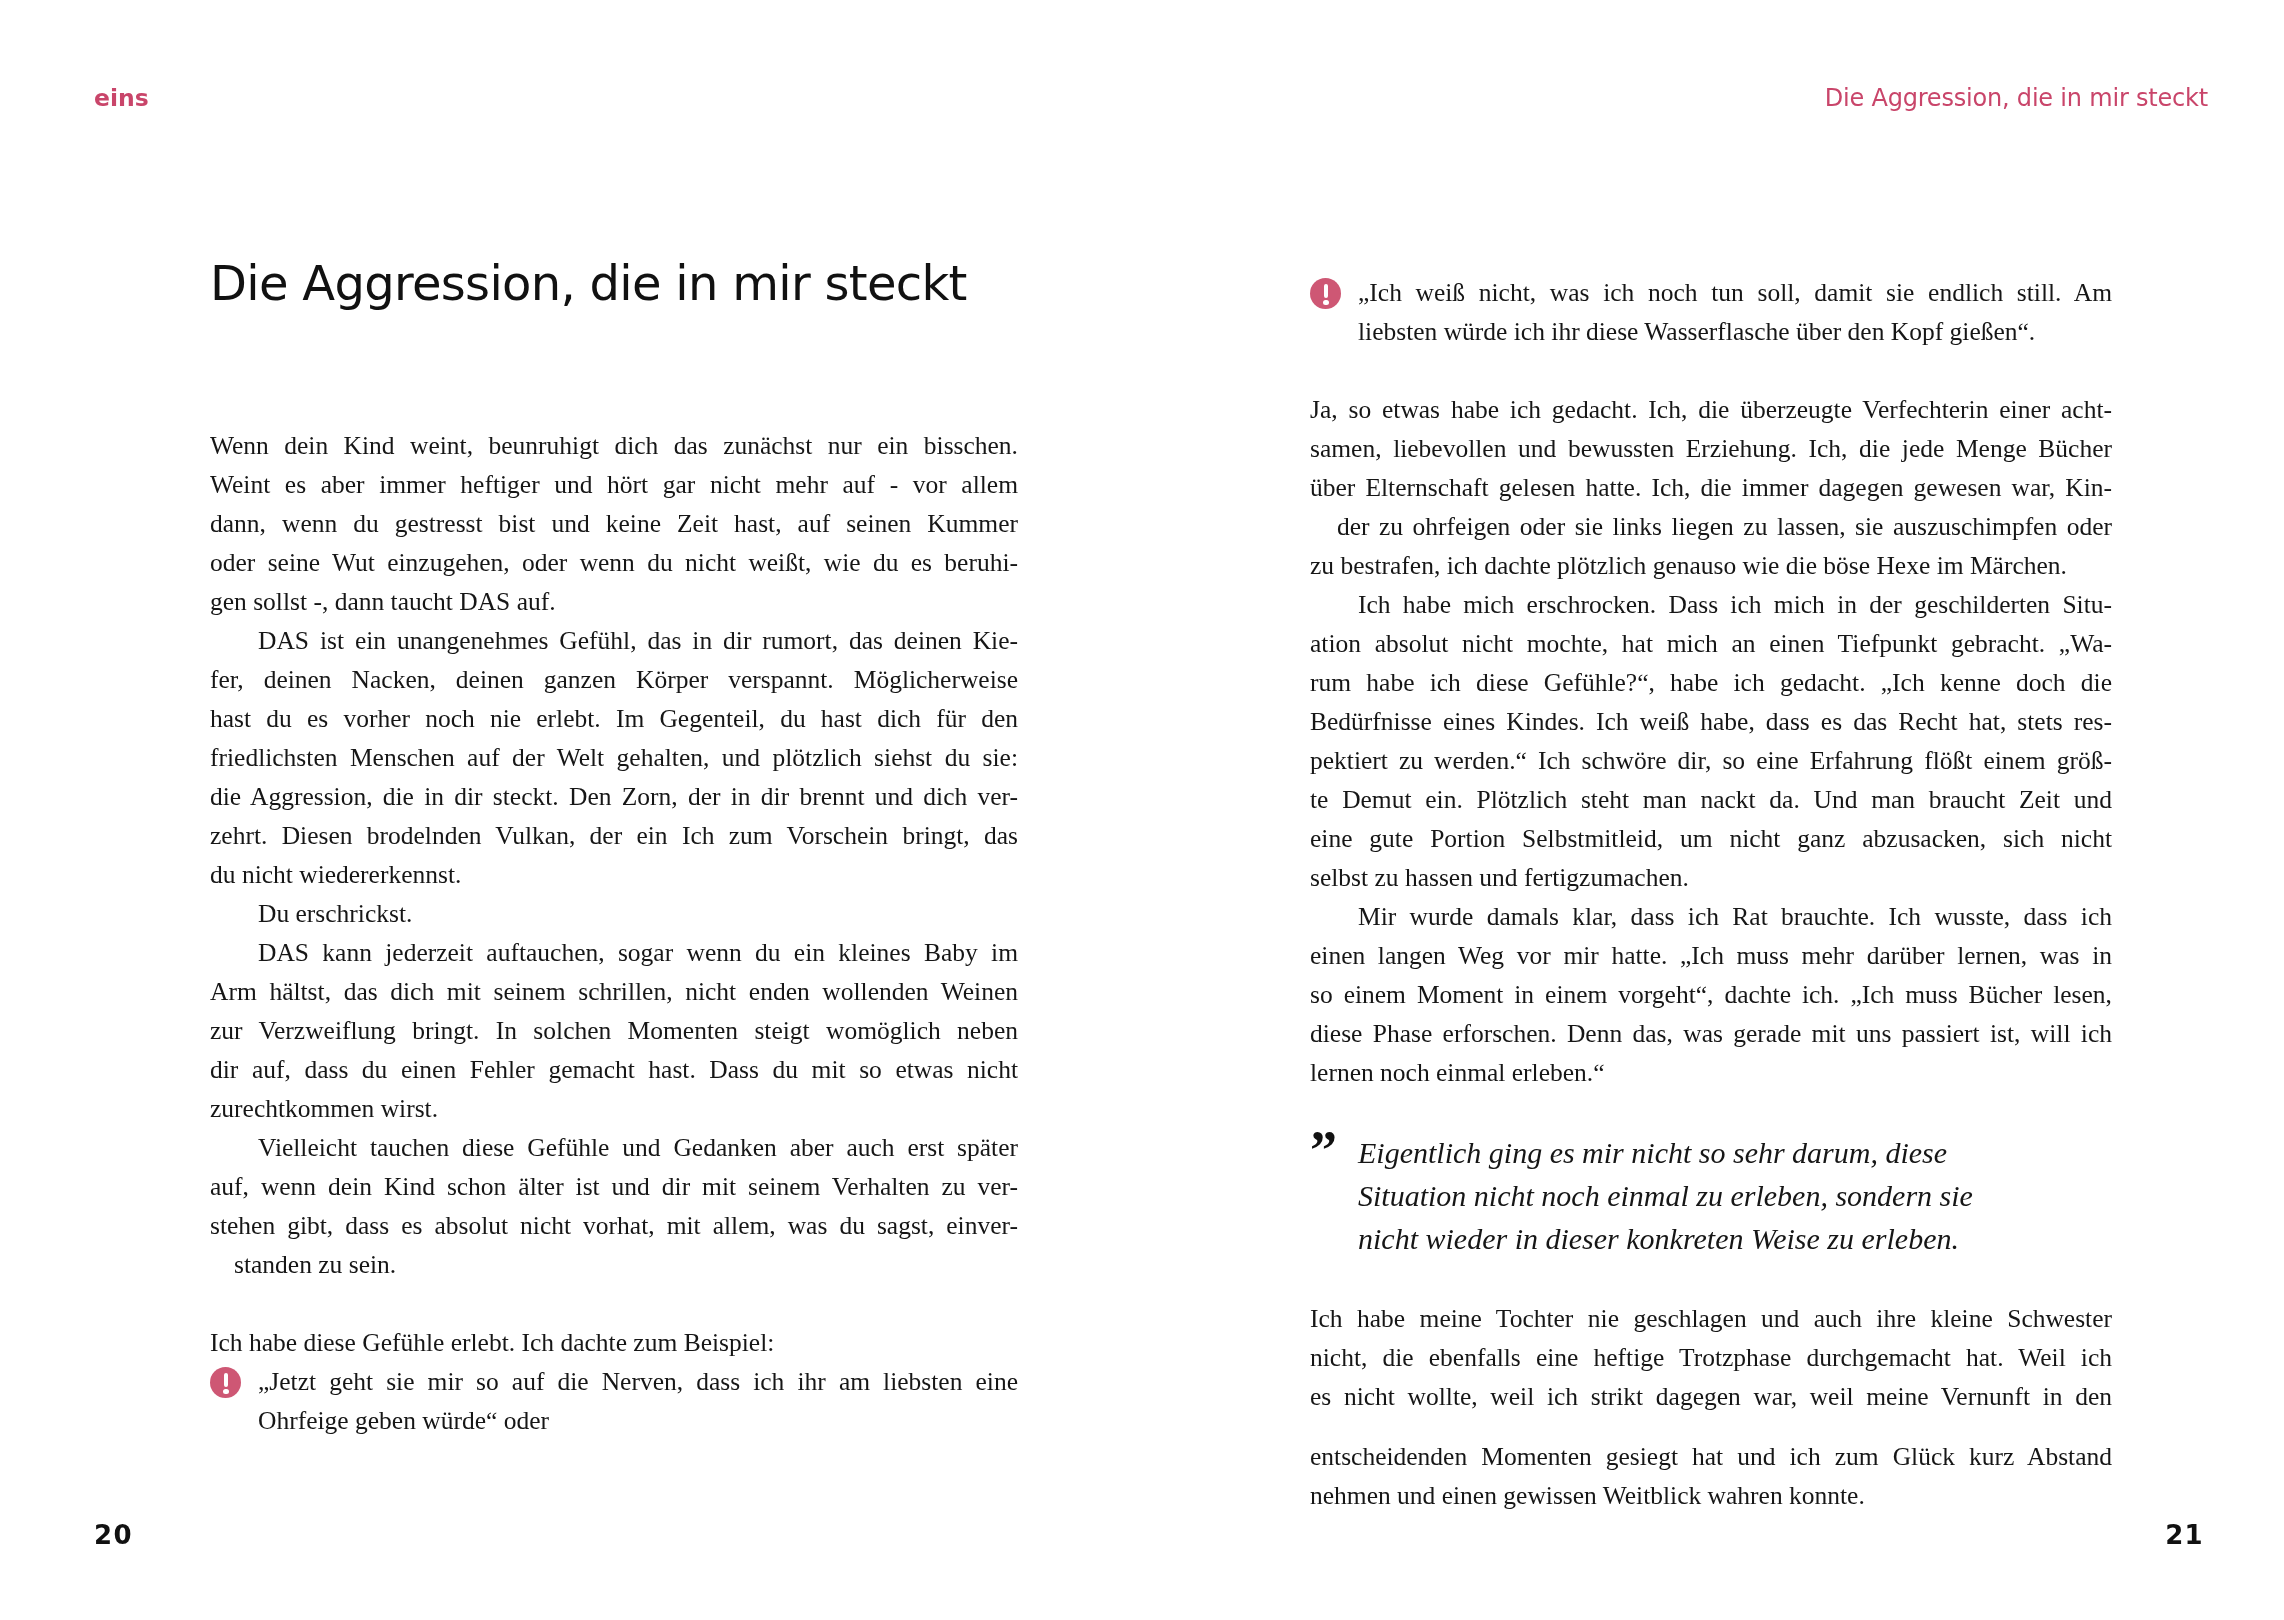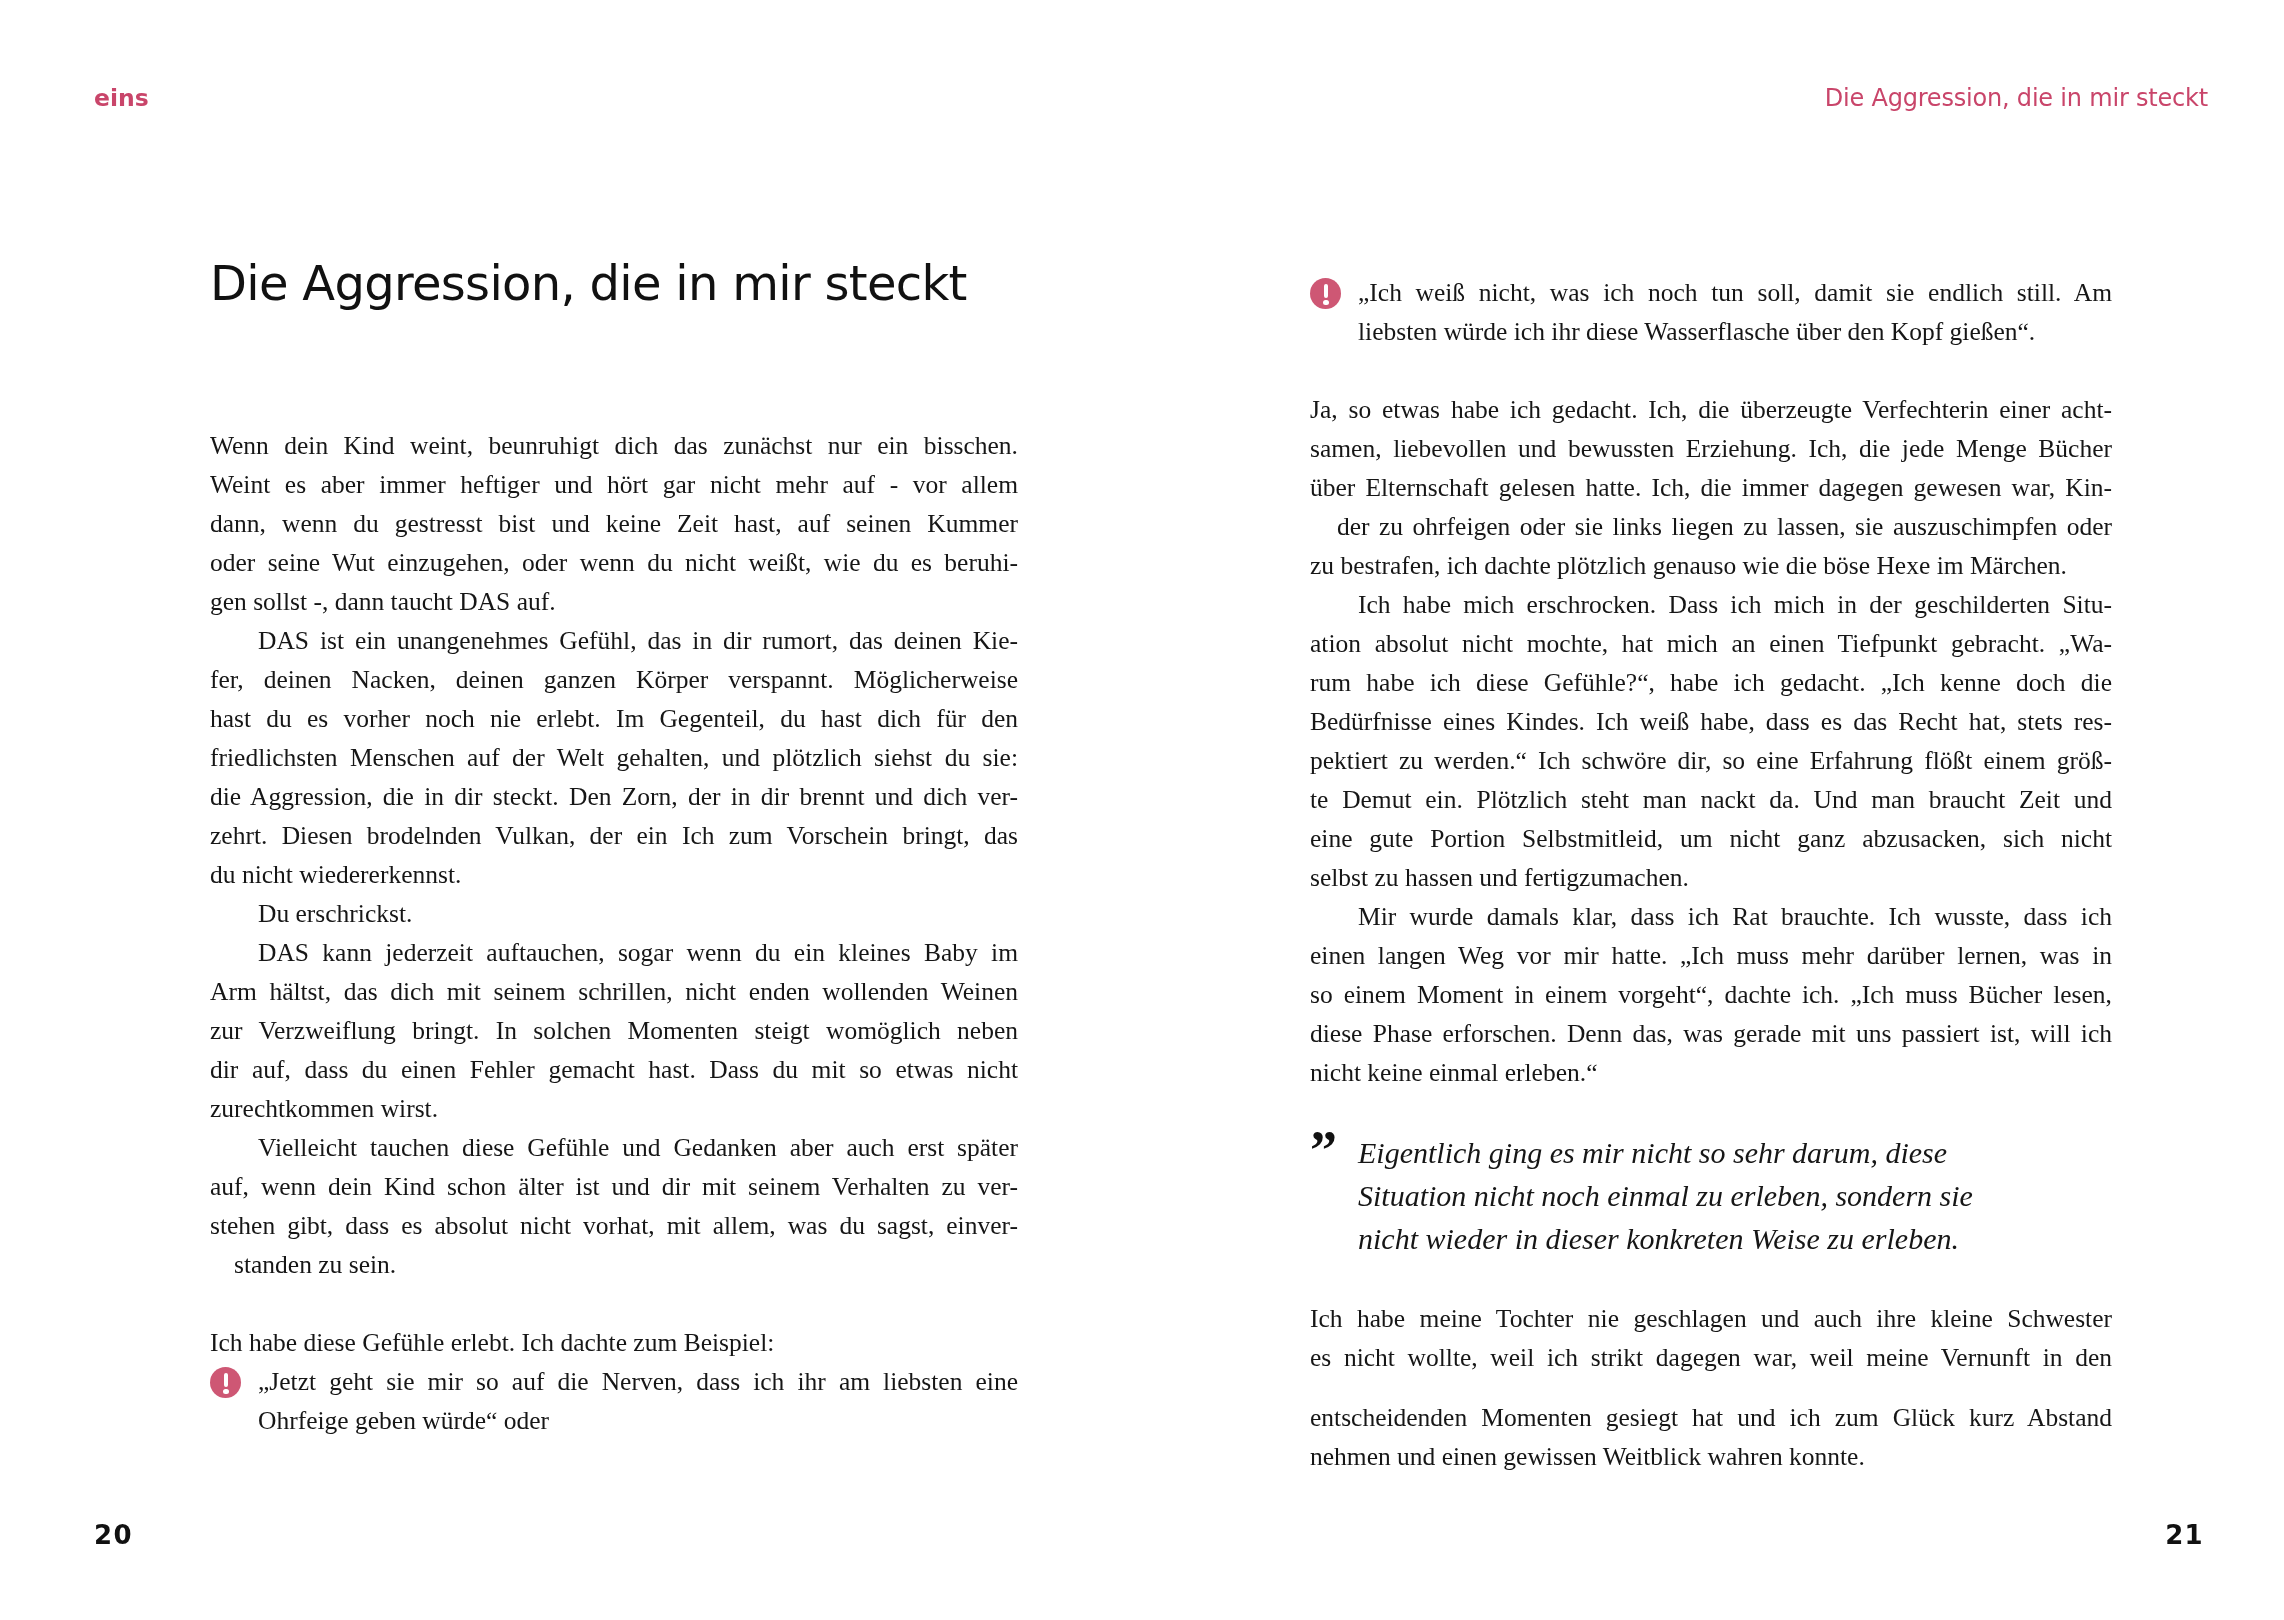--- a/index.html
+++ b/index.html
@@ -127,37 +127,38 @@
       <div class="line just" style="display: block;">te Demut ein. Plötzlich steht man nackt da. Und man braucht Zeit und</div>
       <div class="line just" style="display: block;">eine gute Portion Selbstmitleid, um nicht ganz abzusacken, sich nicht</div>
       <div class="line" style="display: block;">selbst zu hassen und fertigzumachen.</div>
     </div>
 
     <div>
       <div class="line just indent" style="display: block;">Mir wurde damals klar, dass ich Rat brauchte. Ich wusste, dass ich</div>
       <div class="line just" style="display: block;">einen langen Weg vor mir hatte. „Ich muss mehr darüber lernen, was in</div>
       <div class="line just" style="display: block;">so einem Moment in einem vorgeht“, dachte ich. „Ich muss Bücher lesen,</div>
       <div class="line just" style="display: block;">diese Phase erforschen. Denn das, was gerade mit uns passiert ist, will ich</div>
-      <div class="line" style="display: block;">nicht keine einmal erleben.“</div>
+      <div class="line" style="display: block;">lernen noch einmal erleben.“</div>
     </div>
 
     <div class="gap"></div>
 
     <div class="pullquote">
       <span class="quote-mark">”</span>
       <div class="line" style="display: block;">Eigentlich ging es mir nicht so sehr darum, diese</div>
       <div class="line" style="display: block;">Situation nicht noch einmal zu erleben, sondern sie</div>
       <div class="line" style="display: block;">nicht wieder in dieser konkreten Weise zu erleben.</div>
     </div>
 
     <div class="gap-half"></div>
     <div class="gap-half"></div>
 
     <div>
       <div class="line just" style="display: block;">Ich habe meine Tochter nie geschlagen und auch ihre kleine Schwester</div>
+      <div class="line just" style="display: block;">nicht, die ebenfalls eine heftige Trotzphase durchgemacht hat. Weil ich</div>
       <div class="line just" style="display: block;">es nicht wollte, weil ich strikt dagegen war, weil meine Vernunft in den</div>
       <div class="line just" style="display: block; margin-top: 21px;">entscheidenden Momenten gesiegt hat und ich zum Glück kurz Abstand</div>
       <div class="line" style="display: block;">nehmen und einen gewissen Weitblick wahren konnte.</div>
     </div>
   </div>
 
   <div class="page-number right">21</div>
 </div>
 
 

